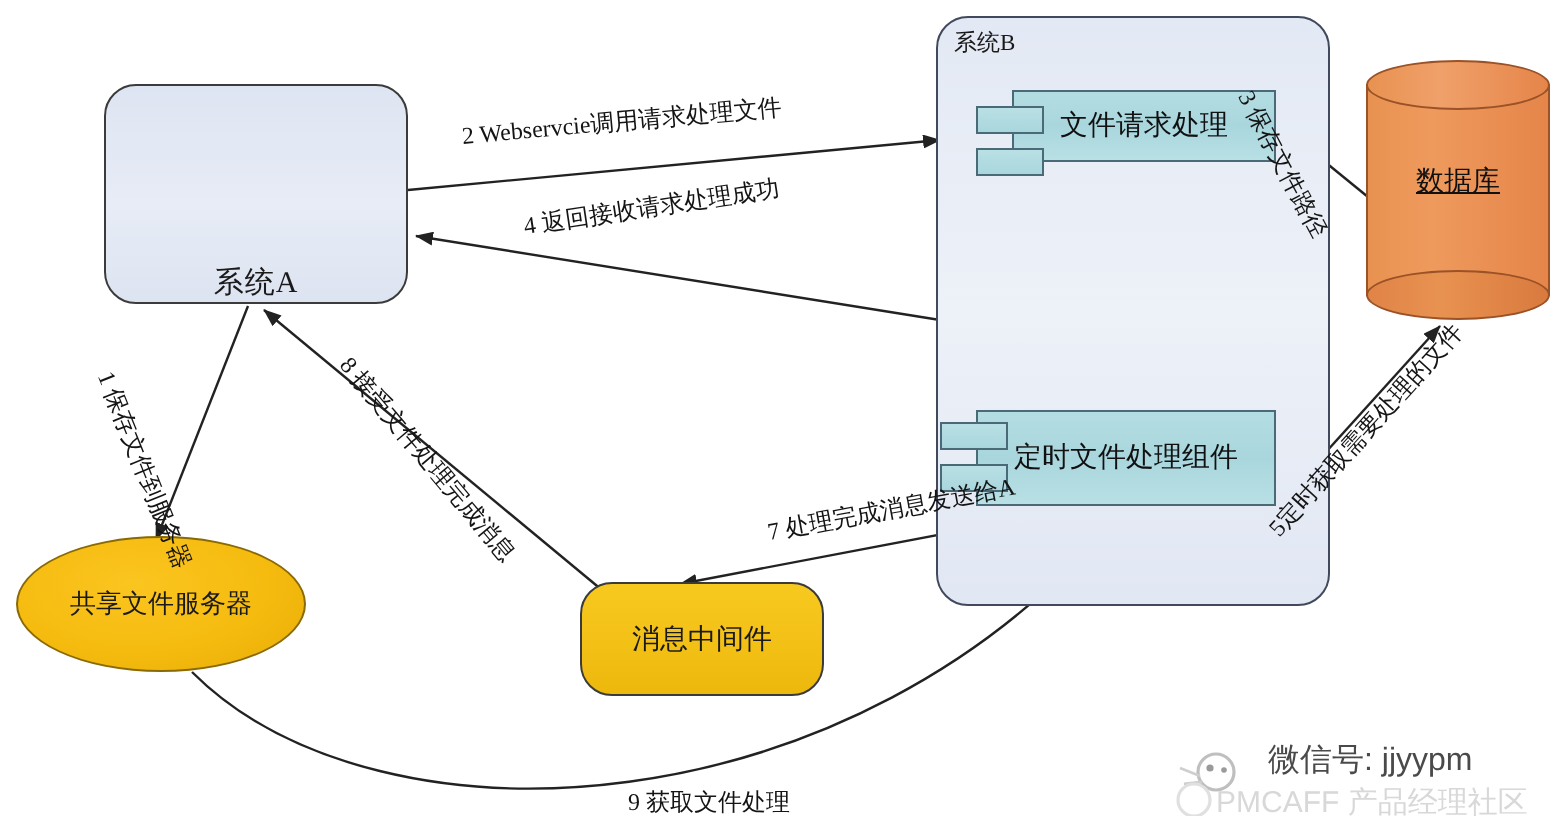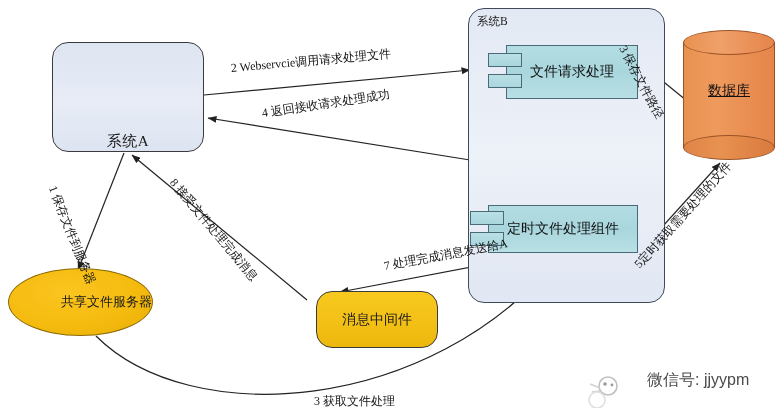--- a/index.html
+++ b/index.html
@@ -79,21 +79,21 @@
   .uml-tab {
     position: absolute;
     left: 0;
     width: 34px;
     height: 14px;
     box-sizing: border-box;
     background: linear-gradient(180deg, #b9e0e5 0%, #a9d6dd 100%);
     border: 1.2px solid #4a6a78;
   }
   #comp-file-request { left: 488px; top: 45px; width: 150px; height: 50px; }
-  #comp-file-request .uml-body { width: 132px; height: 54px; }
+  #comp-file-request .uml-body { width: 132px; height: 36px; }
   #comp-file-request .uml-tab.t1 { top: 8px; }
   #comp-file-request .uml-tab.t2 { top: 29px; }
 
   #comp-timer { left: 470px; top: 205px; width: 168px; height: 48px; }
   #comp-timer .uml-body { width: 150px; height: 48px; }
   #comp-timer .uml-tab.t1 { top: 6px; }
   #comp-timer .uml-tab.t2 { top: 27px; }
 
   
   #database {
@@ -138,26 +138,25 @@
   }
 
   
   #shared-file-server {
     left: 8px; top: 268px;
     width: 145px; height: 68px;
     background: radial-gradient(ellipse at 40% 35%, #fbc520 0%, #f5bb0f 55%, #e9ad05 100%);
     border: 1.3px solid #8a6a05;
     border-radius: 50%;
     font-size: 13px;
-    justify-content: flex-end;
   }
 
   
   #message-middleware {
-    left: 316px; top: 291px;
+    left: 290px; top: 291px;
     width: 122px; height: 57px;
     background: linear-gradient(180deg, #f7c91f 0%, #f3c016 55%, #edb80c 100%);
     border: 1.4px solid #3b3b3b;
     font-size: 14px;
   }
 
   
   .edge-label {
     position: absolute;
     white-space: nowrap;
@@ -169,21 +168,21 @@
 
   
   #watermark {
     position: absolute;
     left: 586px; top: 368px;
     width: 190px; height: 46px;
     pointer-events: none;
   }
   #wm-line1 {
     position: absolute;
-    left: 61px; top: 2px;
+    left: 48px; top: 2px;
     font-size: 16px;
     color: #4a4a4a;
     font-family: "Liberation Sans", sans-serif;
     white-space: nowrap;
   }
   #wm-line2 {
     position: absolute;
     left: 22px; top: 24px;
     font-size: 15px;
     color: #d8d8d8;
@@ -267,31 +266,32 @@
   <div class="edge-label" style="left:52px; top:178px; transform: rotate(68deg);">1 保存文件到服务器</div>
 
   <div class="edge-label" style="left:231px; top:60px; transform: rotate(-5.2deg);">2 Webservcie调用请求处理文件</div>
 
   <div class="edge-label" style="left:622px; top:38px; transform: rotate(62deg);">3 保存文件路径</div>
 
   <div class="edge-label" style="left:262px; top:105px; transform: rotate(-8.5deg);">4 返回接收请求处理成功</div>
 
   <div class="edge-label" style="left:637px; top:258px; transform: rotate(-48deg);">5定时获取需要处理的文件</div>
 
-  <div class="edge-label" style="left:314px; top:393px; transform: rotate(0deg);">3 获取文件处理</div>
+  <div class="edge-label" style="left:314px; top:393px; transform: rotate(0deg);">9 获取文件处理</div>
 
   <div class="edge-label" style="left:384px; top:258px; transform: rotate(-10.5deg);">7 处理完成消息发送给A</div>
 
   <div class="edge-label" style="left:172px; top:172px; transform: rotate(50deg);">8 接受文件处理完成消息</div>
 
   <div id="watermark">
     <svg id="wm-logo" viewBox="0 0 44 36" xmlns="http://www.w3.org/2000/svg">
       <circle cx="22" cy="14" r="9" fill="none" stroke="#bfbfbf" stroke-width="1.6"></circle>
       <circle cx="19" cy="12" r="1.8" fill="#9a9a9a"></circle>
       <circle cx="26" cy="13" r="1.4" fill="#9a9a9a"></circle>
       <path d="M4,12 L14,16" stroke="#cfcfcf" stroke-width="1.4" fill="none"></path>
       <path d="M6,20 L15,19" stroke="#cfcfcf" stroke-width="1.4" fill="none"></path>
       <circle cx="11" cy="28" r="8" fill="none" stroke="#e0e0e0" stroke-width="1.6"></circle>
     </svg>
     <div id="wm-line1">微信号: jjyypm</div>
+    <div id="wm-line2">PMCAFF 产品经理社区</div>
   </div>
 
 </div>
 
 </body></html>

